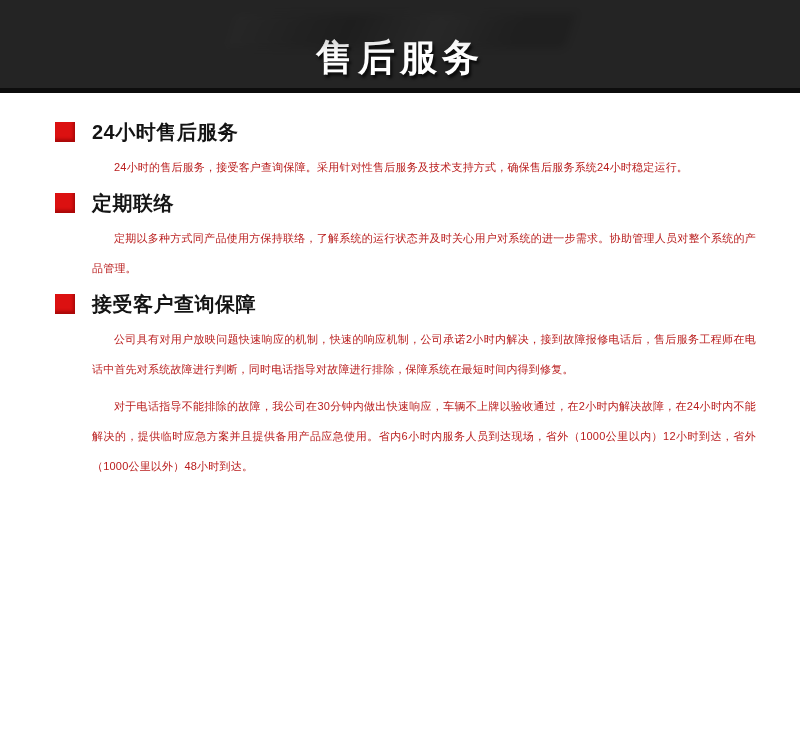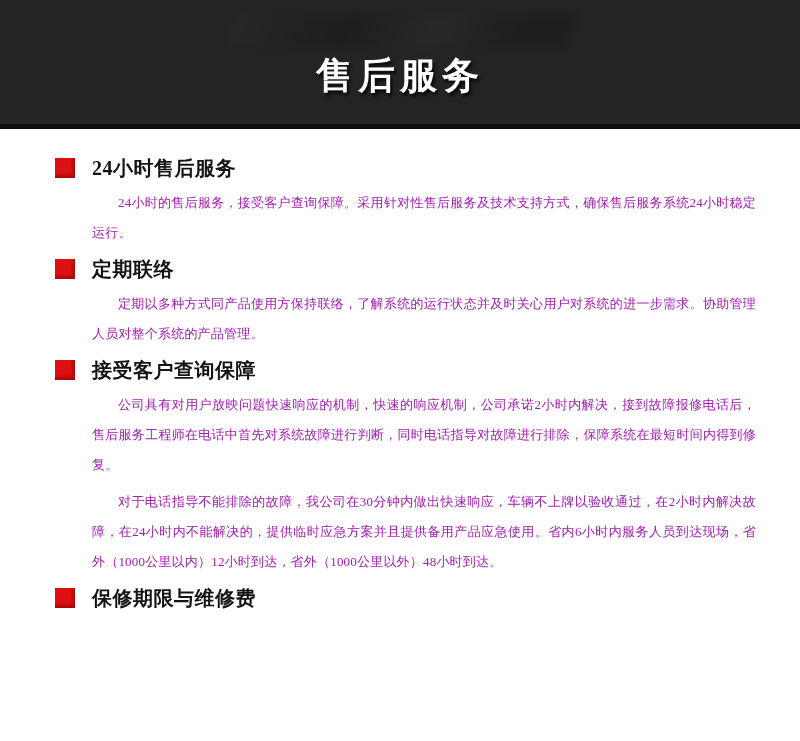--- a/index.html
+++ b/index.html
@@ -9,21 +9,21 @@
     height: 741px;
     background: #ffffff;
     font-family: "Liberation Sans", "DejaVu Sans", sans-serif;
     overflow: hidden;
   }
 
   
   .banner {
     position: relative;
     width: 100%;
-    height: 129px;
+    height: 93px;
     background: #242424;
     border-bottom: 5px solid #0d0d0d;
     display: flex;
     align-items: center;
     justify-content: center;
     overflow: hidden;
   }
   .banner-title {
     margin: 0;
     padding-top: 28px;
@@ -47,21 +47,20 @@
       rgba(0,0,0,0.30) 85%);
     filter: blur(4px);
     transform: skewX(-18deg);
     opacity: 0.45;
     pointer-events: none;
   }
 
   
   .content {
     padding: 26px 44px 0 55px;
-    font-family: Liberation Serif, serif;
   }
   .section { margin-top: 8px; }
   .section:first-child { margin-top: 0; }
 
   .section-header {
     display: flex;
     align-items: center;
     line-height: 26px;
   }
   .bullet {
@@ -74,23 +73,23 @@
   }
   .section-heading {
     margin: 0;
     font-size: 20px;
     font-weight: bold;
     color: #141414;
     letter-spacing: 0.5px;
   }
   .body-paragraph {
     margin: 7px 0 0 37px;
-    font-size: 13px;
+    font-size: 11px;
     line-height: 30px;
-    color: #a21caf;
+    color: #b91c1c;
     text-align: justify;
     text-indent: 2em;
     letter-spacing: 0.2px;
   }
 </style>
 </head>
 <body>
 
 <header class="banner" style="background: rgb(36, 36, 36);">
   <div class="watermark"></div>
@@ -118,19 +117,15 @@
   <section class="section">
     <div class="section-header">
       <span class="bullet" style="background: rgb(220, 17, 17);"></span>
       <h2 class="section-heading">接受客户查询保障</h2>
     </div>
     <p class="body-paragraph">公司具有对用户放映问题快速响应的机制，快速的响应机制，公司承诺2小时内解决，接到故障报修电话后，售后服务工程师在电话中首先对系统故障进行判断，同时电话指导对故障进行排除，保障系统在最短时间内得到修复。</p>
     <p class="body-paragraph">对于电话指导不能排除的故障，我公司在30分钟内做出快速响应，车辆不上牌以验收通过，在2小时内解决故障，在24小时内不能解决的，提供临时应急方案并且提供备用产品应急使用。省内6小时内服务人员到达现场，省外（1000公里以内）12小时到达，省外（1000公里以外）48小时到达。</p>
   </section>
 
   <section class="section">
-    <div class="section-header">
-      <span class="bullet" style="background: rgb(220, 17, 17);"></span>
-      <h2 class="section-heading">保修期限与维修费</h2>
-    </div>
   </section>
 
 </main>
 
 </body></html>

